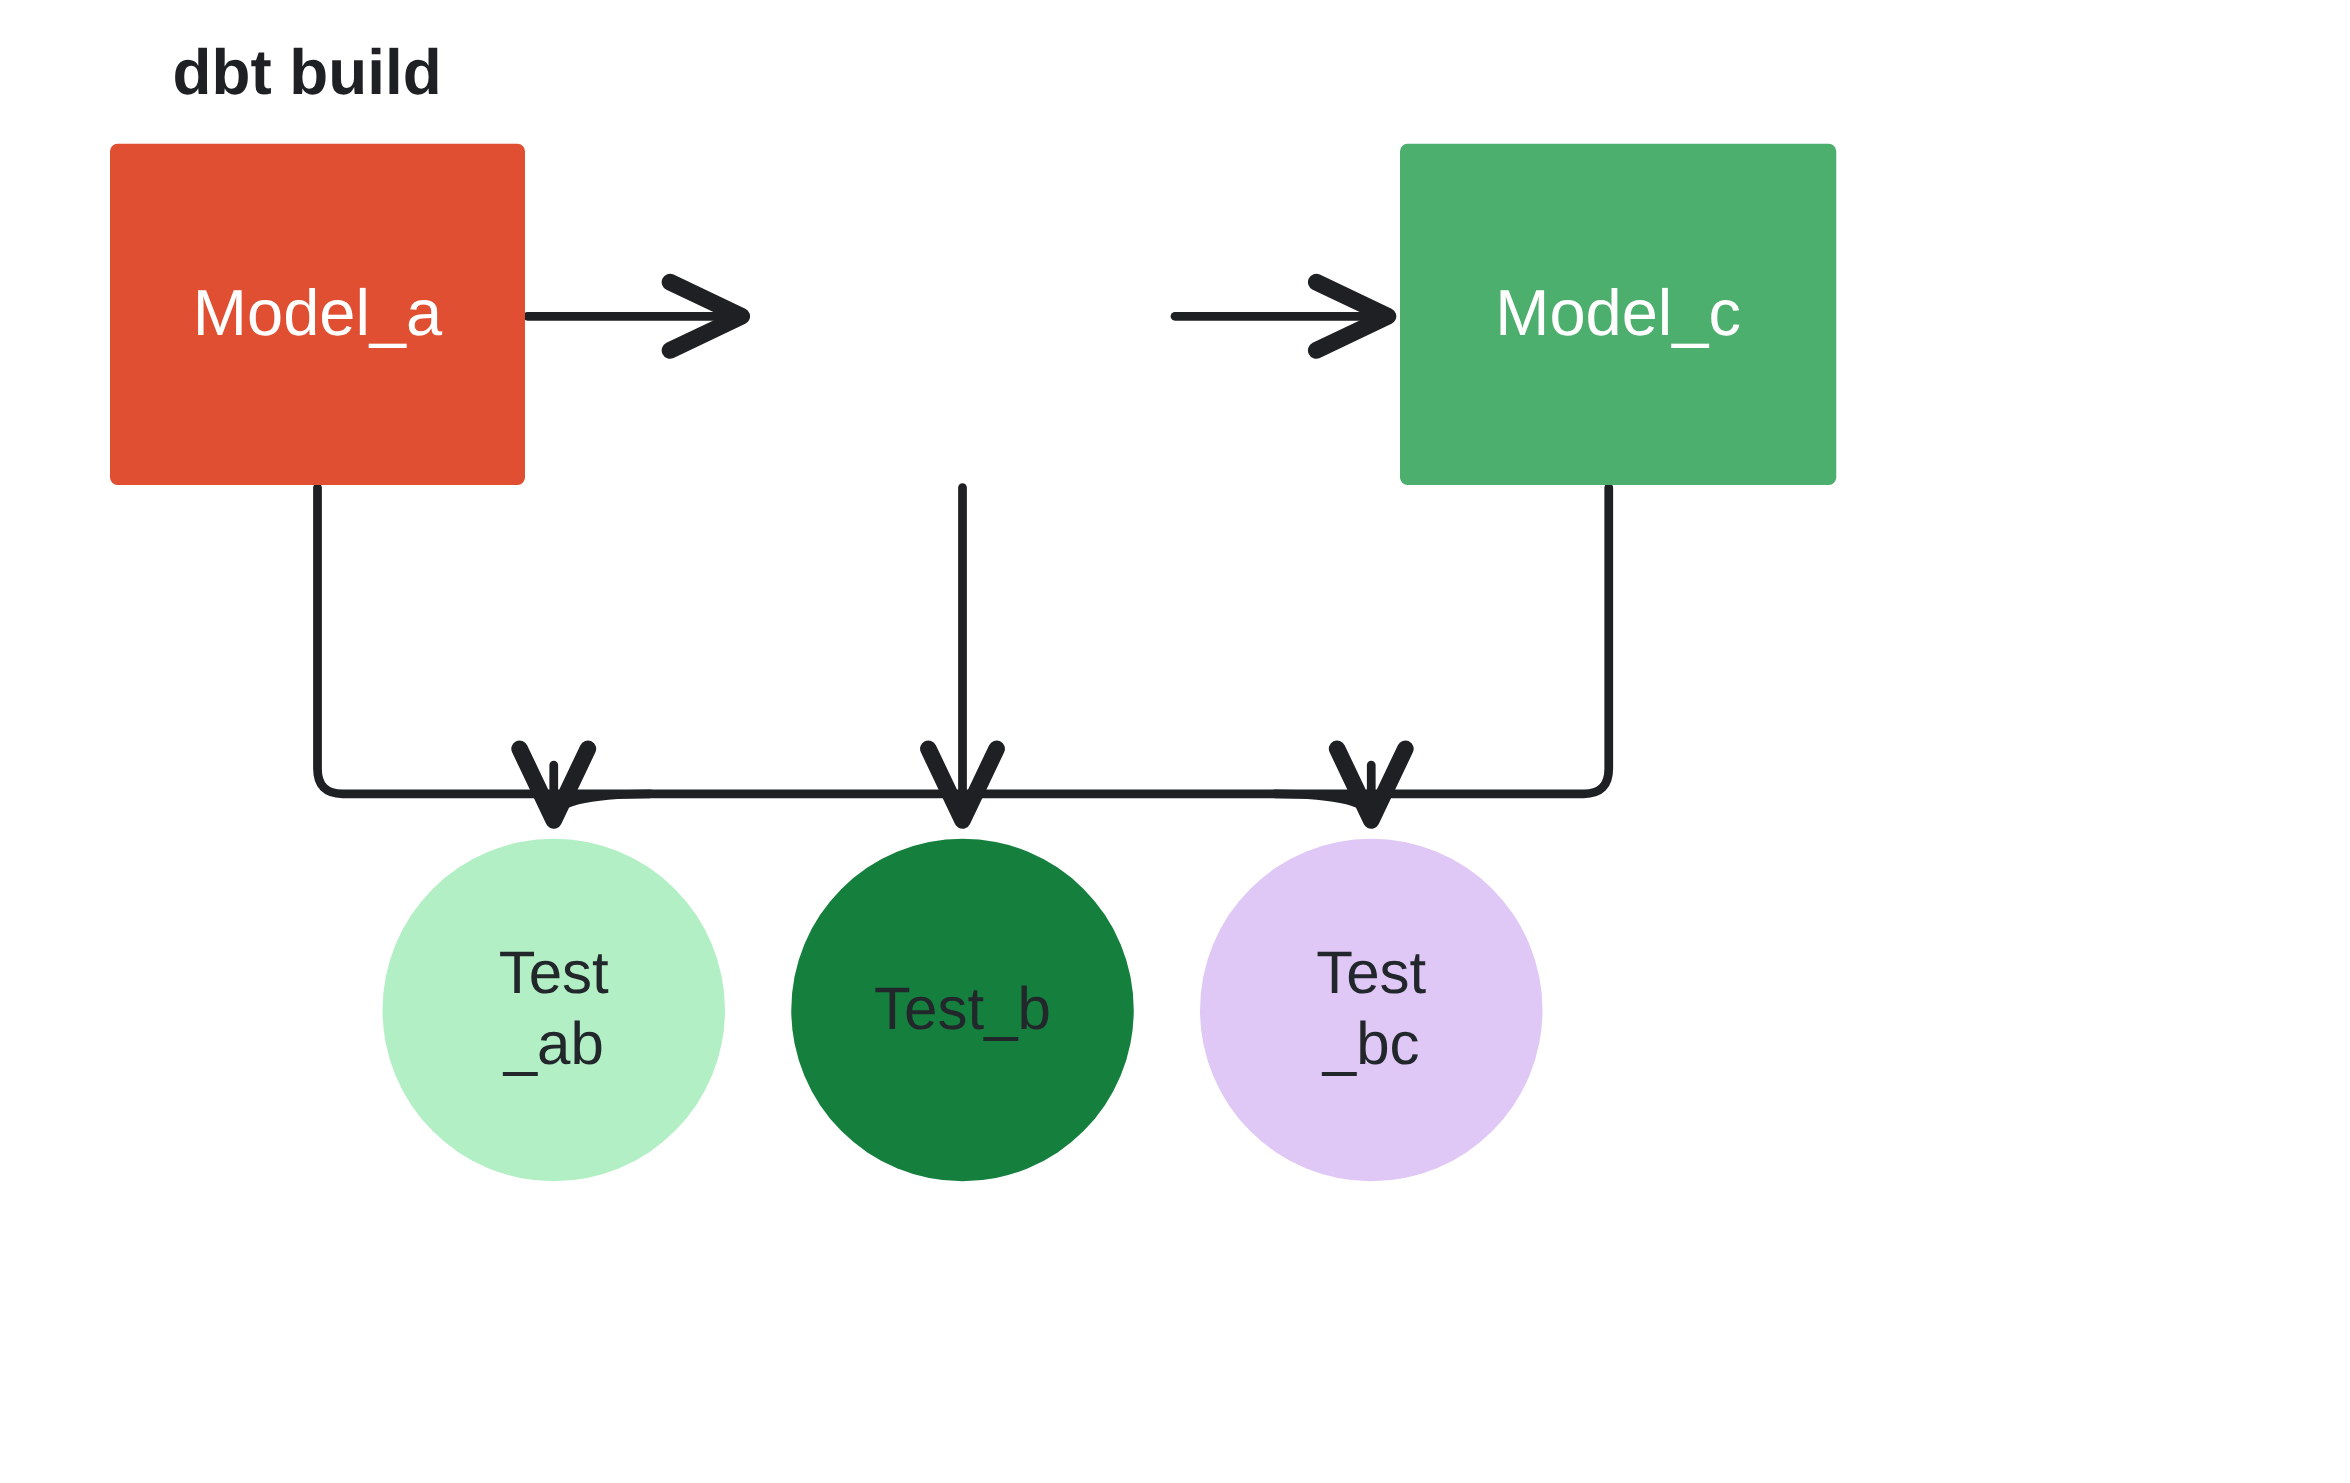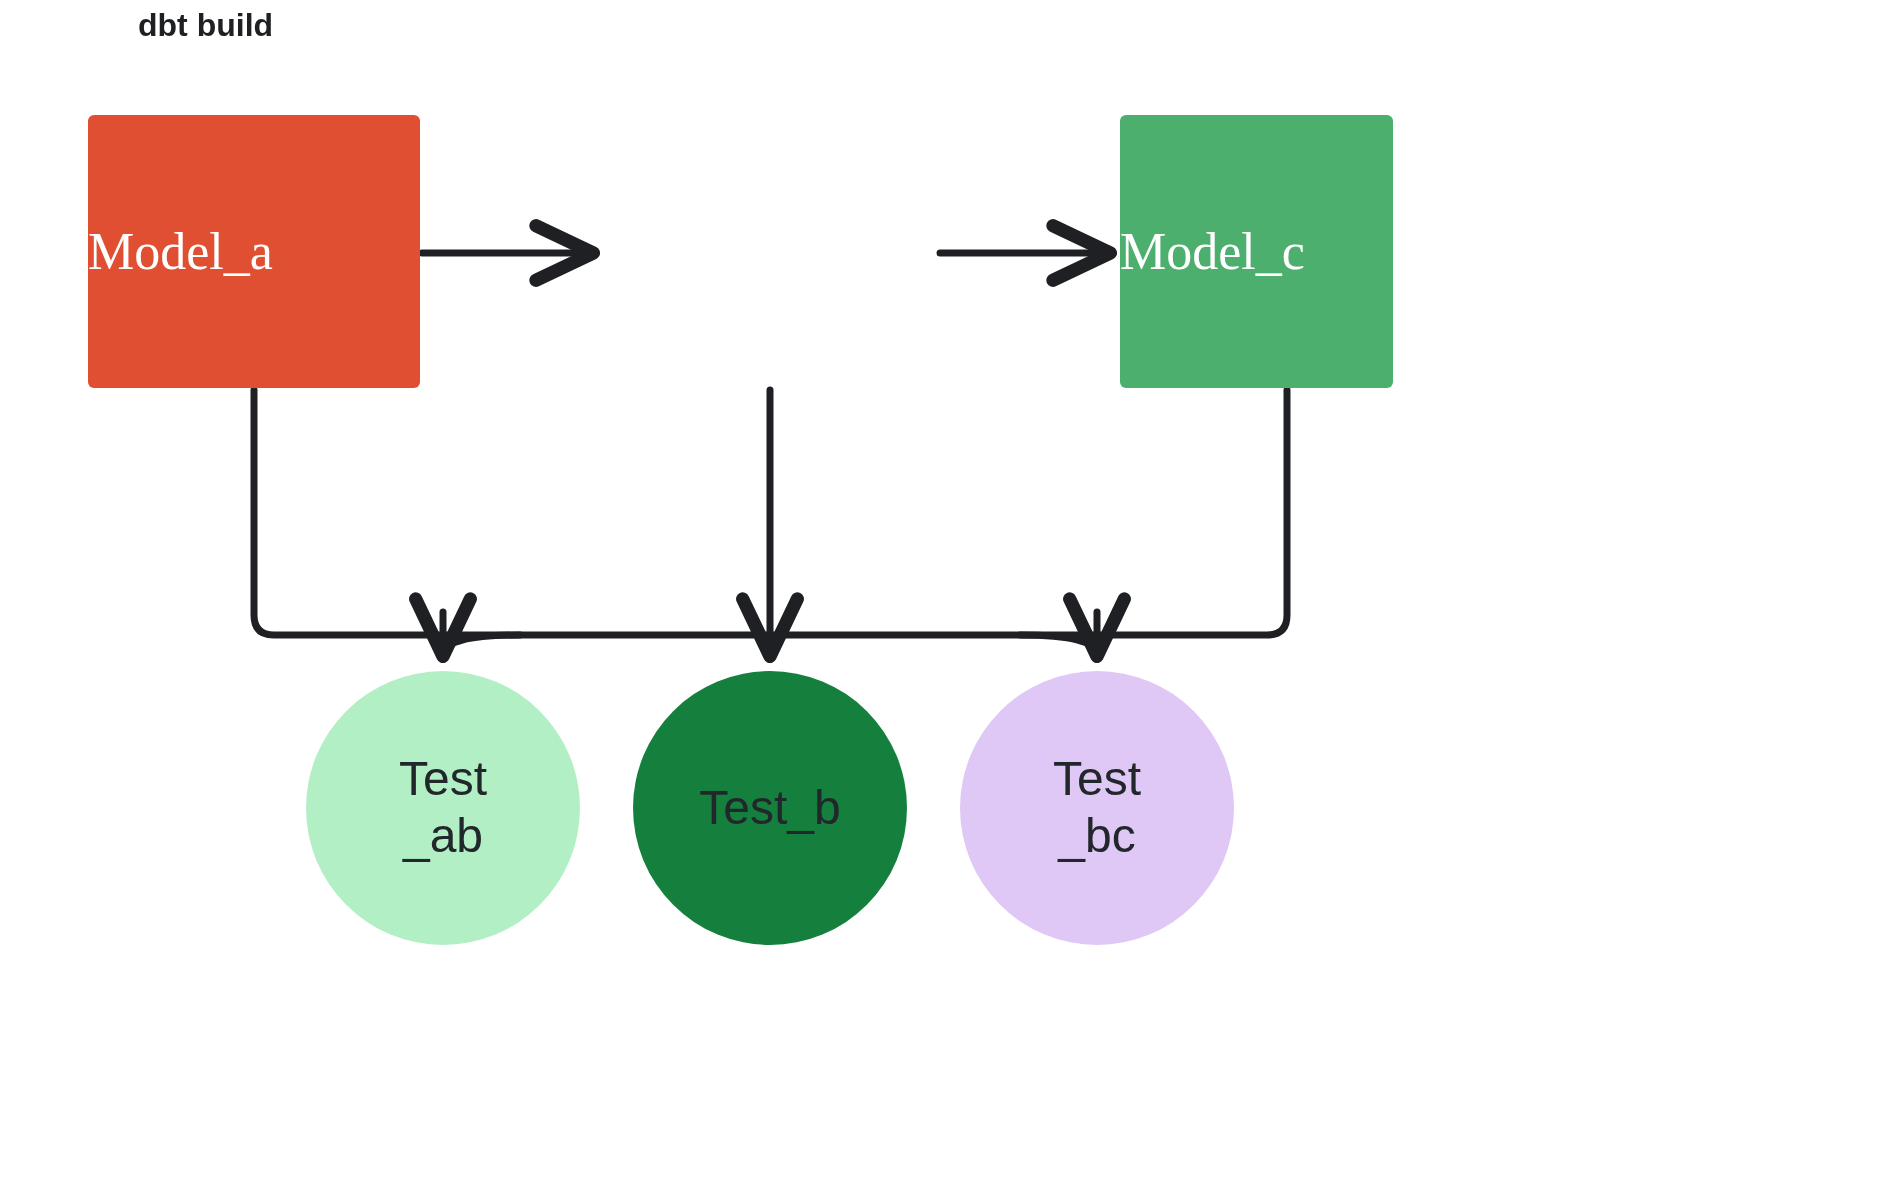--- a/index.html
+++ b/index.html
@@ -21,40 +21,39 @@
     position: absolute;
     left: 0;
     top: 0;
     width: 1880px;
     height: 1186px;
     display: block;
   }
   .diagram-title {
     position: absolute;
     left: 138px;
-    top: 7px;
-    font-size: 32px;
+    top: 28px;
+    font-size: 51px;
     font-weight: bold;
     color: #1f2023;
     letter-spacing: 0px;
     white-space: nowrap;
   }
   .node-box {
     position: absolute;
     border-radius: 6px;
     display: flex;
     align-items: center;
-    justify-content: flex-start;
+    justify-content: center;
     color: #ffffff;
     font-size: 52px;
     font-weight: normal;
     line-height: 1.1;
     text-align: center;
     box-sizing: border-box;
-    font-family: Liberation Serif, serif;
   }
   .node-circle {
     position: absolute;
     border-radius: 50%;
     display: flex;
     align-items: center;
     justify-content: center;
     color: #22272c;
     font-size: 48px;
     font-weight: normal;
@@ -96,21 +95,21 @@
     <path d="M1097,612 L1097,655" fill="none" stroke="#1f2023" stroke-width="7" stroke-linecap="round" marker-end="url(#arrowhead)"></path>
   </svg>
 
   <div class="diagram-title">dbt build</div>
 
   <div class="node-box" style="left:88px; top:115px; width:332px; height:273px; background:#E04F31;">
     <span>Model_a</span>
   </div>
 
 
-  <div class="node-box" style="left:1120px; top:115px; width:273px; height:273px; background:#4CAF6E;">
+  <div class="node-box" style="left:1120px; top:115px; width:349px; height:273px; background:#4CAF6E;">
     <span>Model_c</span>
   </div>
 
   <div class="node-circle" style="left:306px; top:671px; width:274px; height:274px; background:#B3EFC4;">
     <span class="label-lines">Test
 _ab</span>
   </div>
 
   <div class="node-circle" style="left:633px; top:671px; width:274px; height:274px; background:#15803d;">
     <span class="label-lines">Test_b</span>

